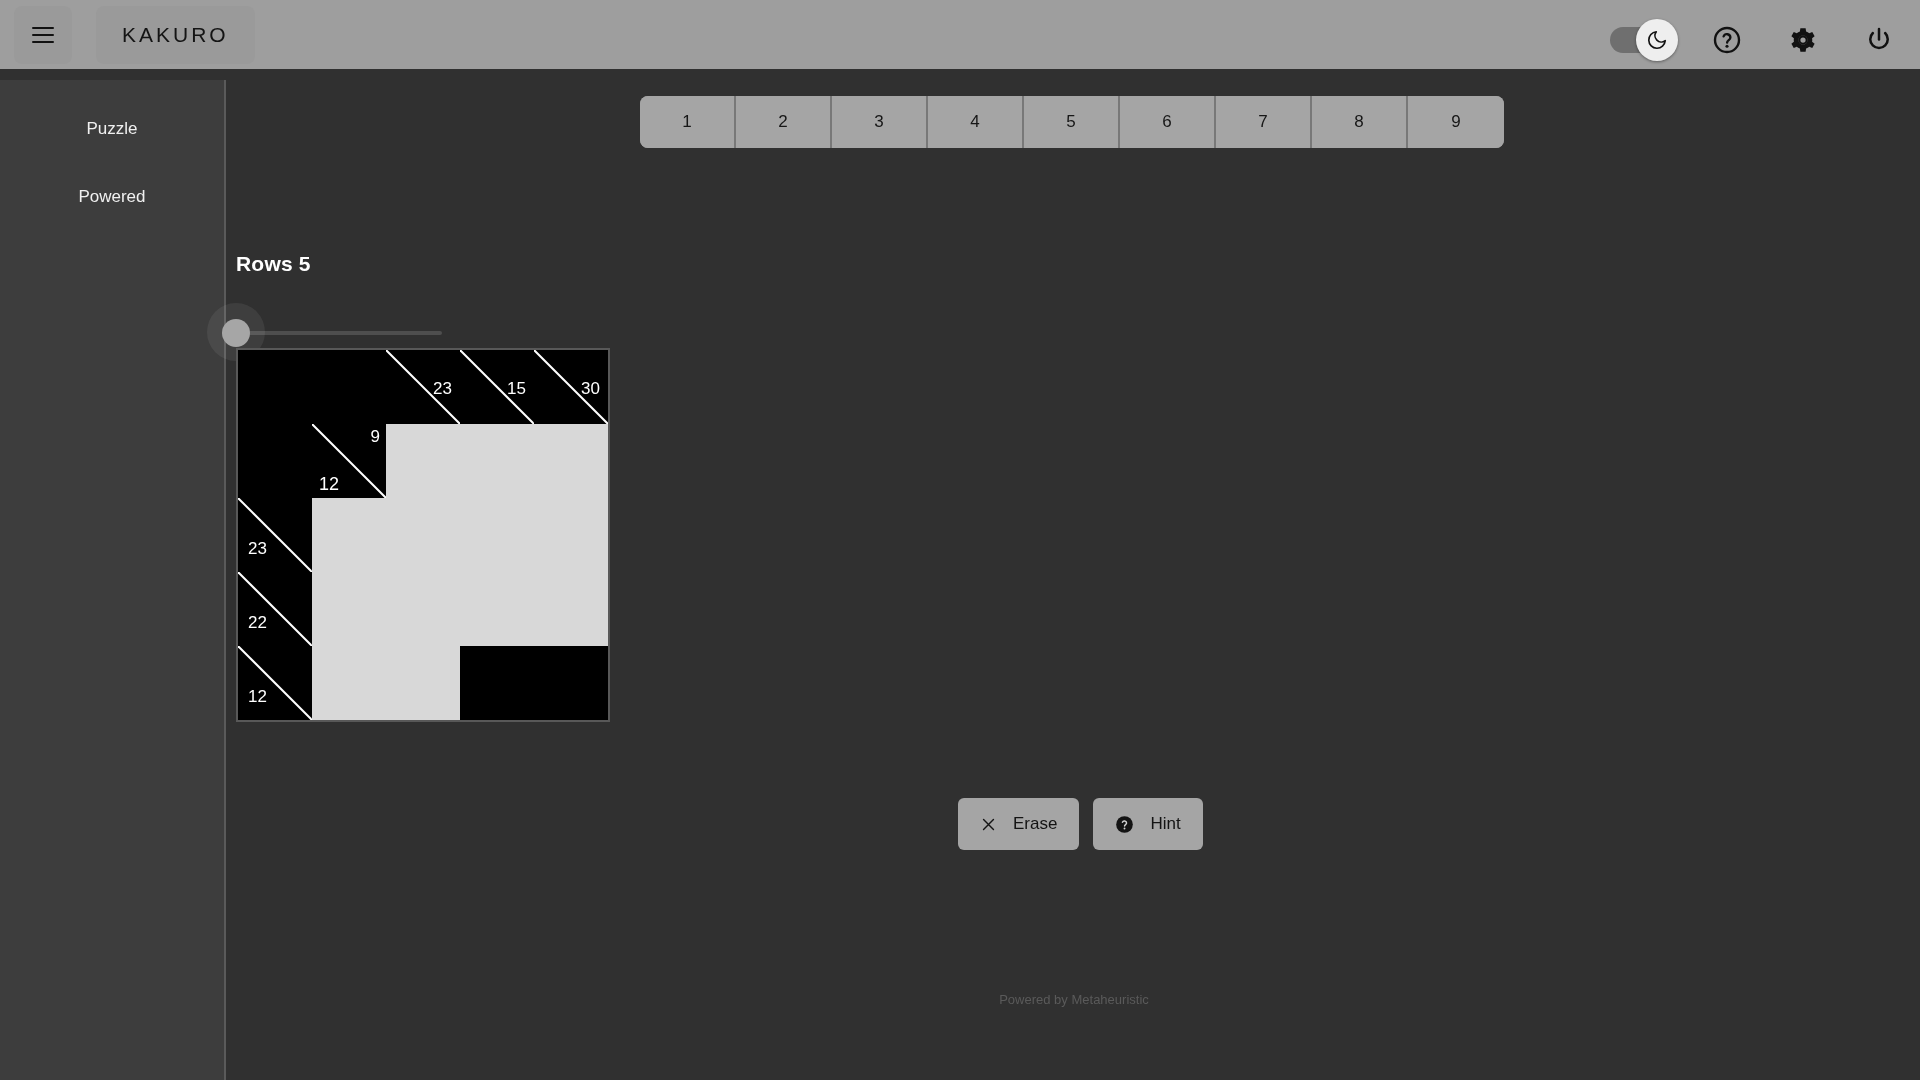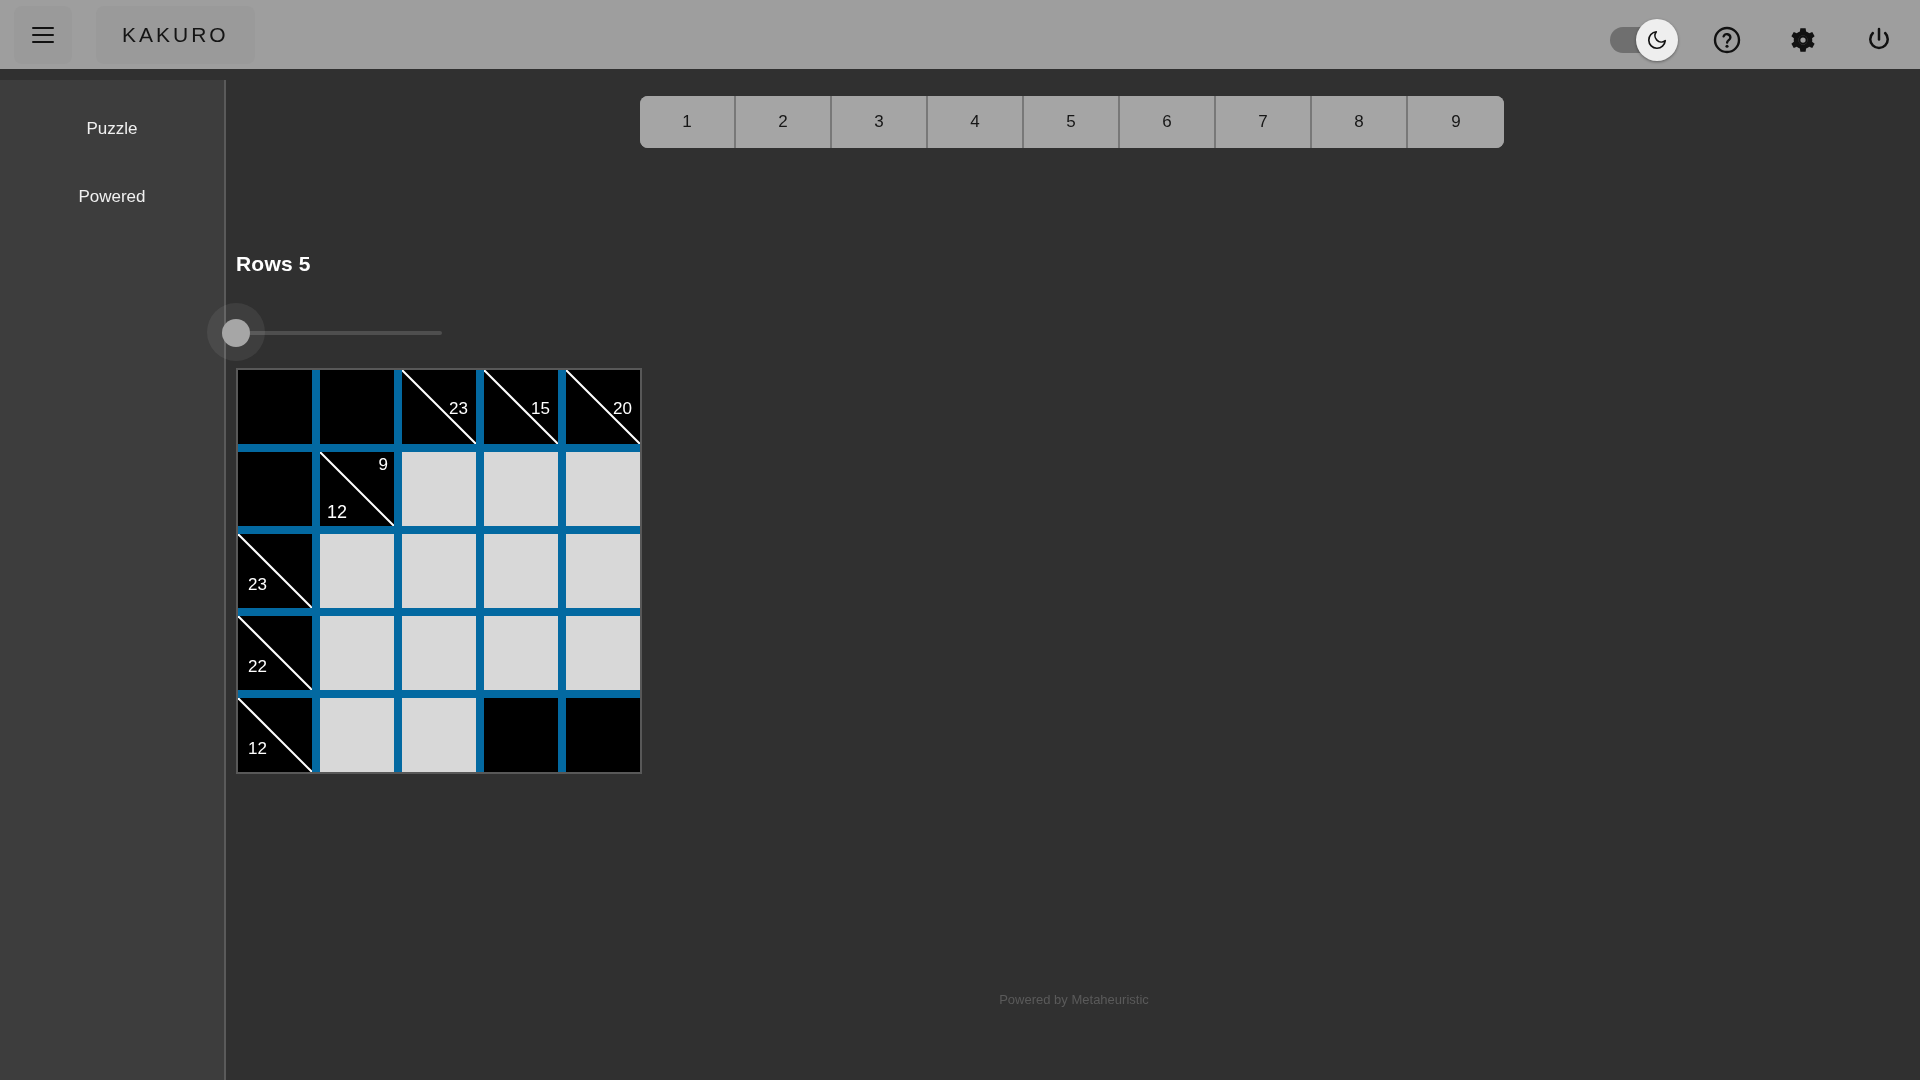--- a/index.html
+++ b/index.html
@@ -150,22 +150,21 @@
 
   
   .grid {
     position: absolute;
     left: 8px; top: 268px;
     display: grid;
     grid-template-columns: repeat(5, 74px);
     grid-template-rows: repeat(5, 74px);
     border: 2px solid #585858;
     background: #0369a1;
-    gap: 8px;
-    margin-top: 20px;
+    gap: 0;
   }
   .cell { position: relative; width: 74px; height: 74px; overflow: hidden; }
   .cell.block { background: #000000; }
   .cell.open  { background: #d8d8d8; cursor: pointer; }
   .cell .diag {
     position: absolute; left: 0; top: 0;
     width: 74px; height: 74px;
     pointer-events: none;
   }
   .cell .clue-down {
@@ -305,21 +304,21 @@
         <div class="cell block">
           <svg class="diag" viewBox="0 0 74 74">
             <line x1="0" y1="0" x2="74" y2="74" stroke="#ffffff" stroke-width="2"></line>
           </svg>
           <span class="clue-solo">15</span>
         </div>
         <div class="cell block">
           <svg class="diag" viewBox="0 0 74 74">
             <line x1="0" y1="0" x2="74" y2="74" stroke="#ffffff" stroke-width="2"></line>
           </svg>
-          <span class="clue-solo">20</span>
+          <span class="clue-solo">30</span>
         </div>
         <div class="cell block"></div>
         <div class="cell block">
           <svg class="diag" viewBox="0 0 74 74">
             <line x1="0" y1="0" x2="74" y2="74" stroke="#ffffff" stroke-width="2"></line>
           </svg>
           <span class="clue-down">9</span>
           <span class="clue-across">12</span>
         </div>
         <div class="cell open"></div>
@@ -350,17 +349,33 @@
             <line x1="0" y1="0" x2="74" y2="74" stroke="#ffffff" stroke-width="2"></line>
           </svg>
           <span class="clue-solo-top">12</span>
         </div>
         <div class="cell open"></div>
         <div class="cell open"></div>
         <div class="cell block"></div>
         <div class="cell block"></div>
       </div>
 
+    <div class="actions">
+      <button class="act-btn">
+        <svg width="17" height="17" viewBox="0 0 24 24">
+          <path d="M5 5l14 14M19 5L5 19" stroke="#141414" stroke-width="2" stroke-linecap="round" fill="none"></path>
+        </svg>
+        <span>Erase</span>
+      </button>
+      <button class="act-btn">
+        <svg width="19" height="19" viewBox="0 0 24 24">
+          <circle cx="12" cy="12" r="10.5" fill="#141414"></circle>
+          <path d="M9.4 9.2a2.7 2.7 0 0 1 5.2 1c0 1.8-2.5 2-2.5 3.7" fill="none" stroke="#d0d0d0" stroke-width="1.9" stroke-linecap="round"></path>
+          <circle cx="12" cy="17" r="1.2" fill="#d0d0d0"></circle>
+        </svg>
+        <span>Hint</span>
+      </button>
+    </div>
 
     <div class="footer">Powered by Metaheuristic</div>
 
   </div>
 </div>
 
 </body></html>

